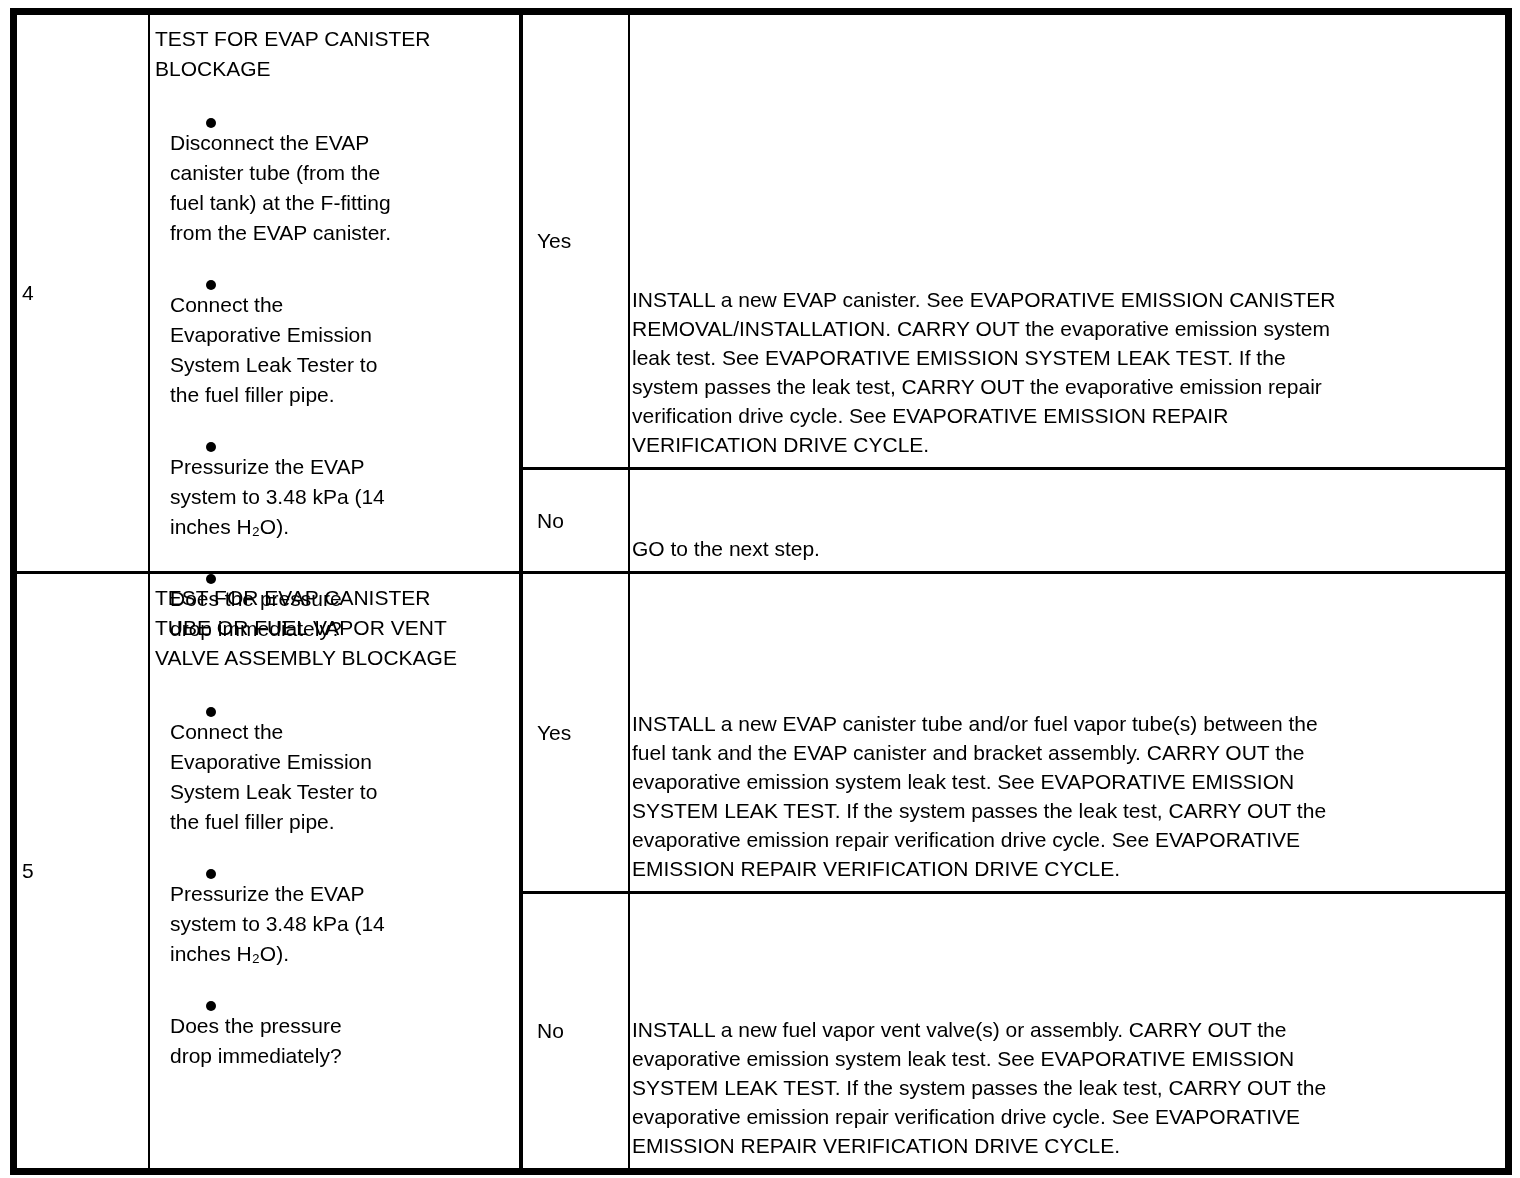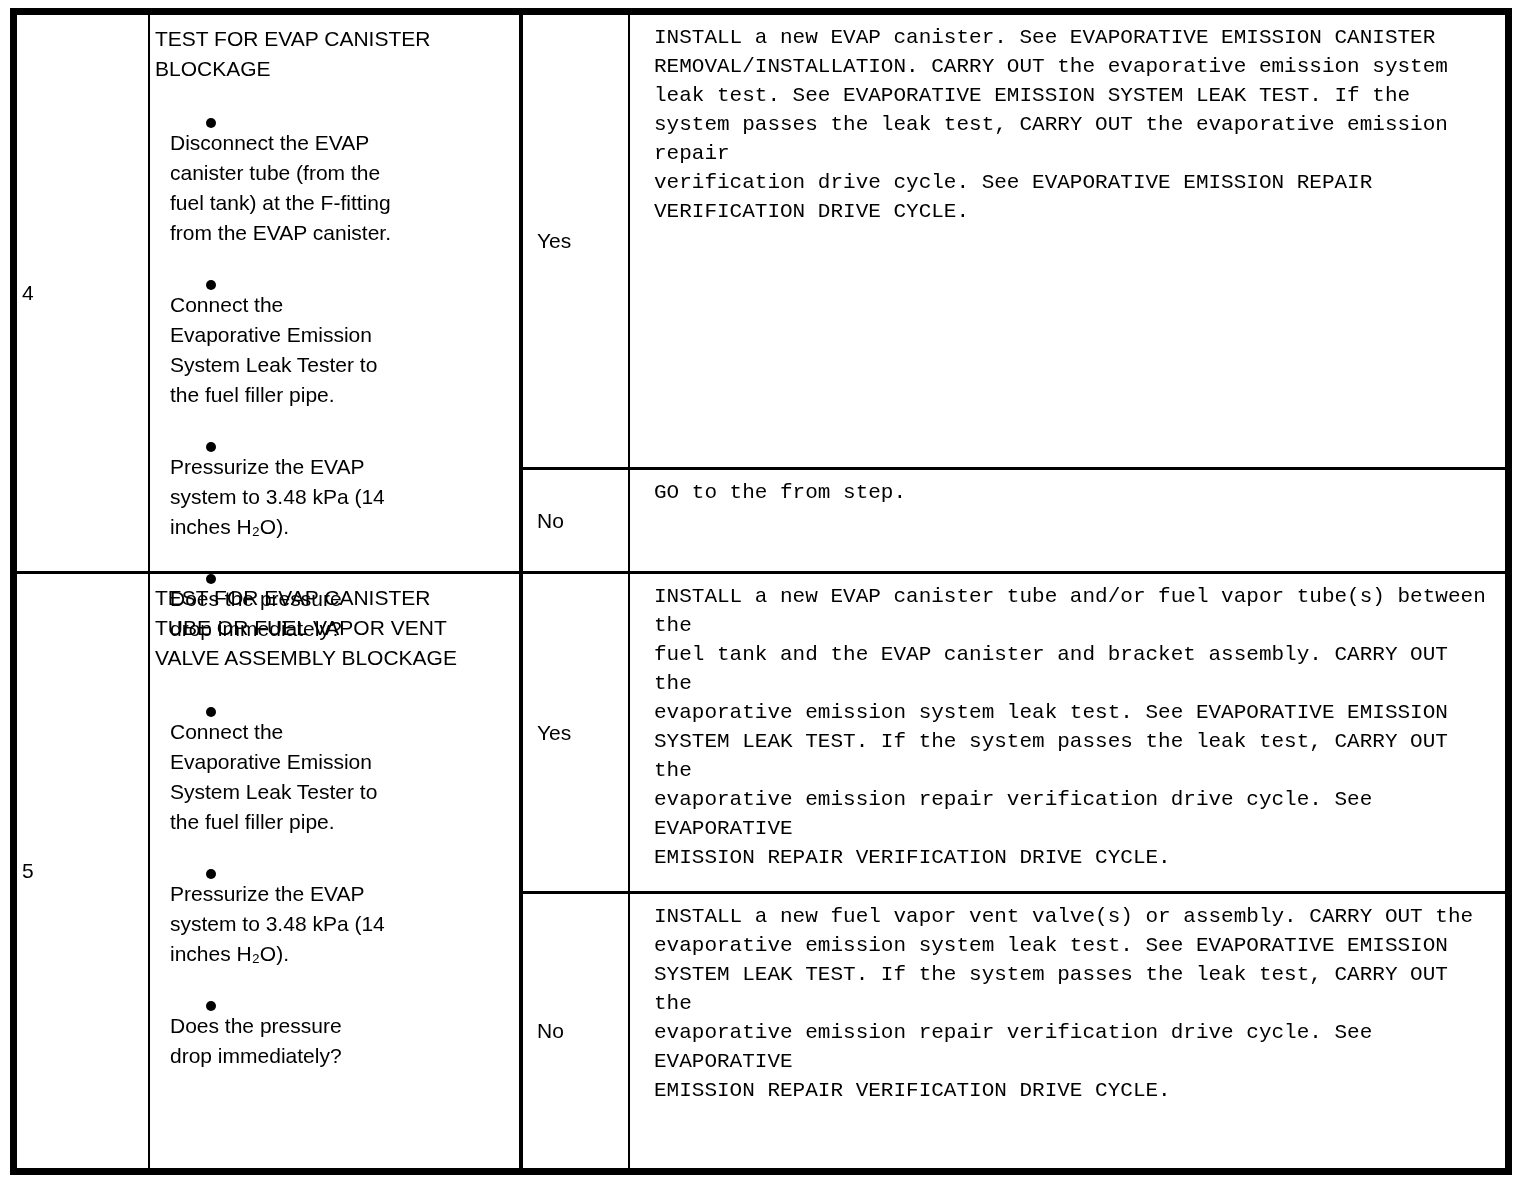--- a/index.html
+++ b/index.html
@@ -90,24 +90,23 @@
     border-right: 2px solid #000;
     display: flex;
     align-items: center;
     padding-left: 14px;
     font-size: 21px;
   }
   .cell-action {
     flex: 1;
     display: flex;
     flex-direction: column;
-    justify-content: flex-start;
-    padding: 8px 12px 8px 24px;
+    justify-content: flex-end;
+    padding: 8px 12px 8px 2px;
     min-width: 0;
-    font-family: Liberation Mono, monospace;
   }
   .action-text {
     font-size: 21px;
     line-height: 29px;
     white-space: pre-line;
   }
 </style>
 </head>
 <body>
 
@@ -159,21 +158,21 @@
 system passes the leak test, CARRY OUT the evaporative emission repair
 verification drive cycle. See EVAPORATIVE EMISSION REPAIR
 VERIFICATION DRIVE CYCLE.</div>
           </div>
         </div>
         <div class="result-row res-no">
           <div class="cell-verdict">
             <span>No</span>
           </div>
           <div class="cell-action">
-            <div class="action-text">GO to the from step.</div>
+            <div class="action-text">GO to the next step.</div>
           </div>
         </div>
       </div>
     </div>
 
     <div class="trow row-5">
       <div class="cell-num">
         <span>5</span>
       </div>
       <div class="cell-desc">

